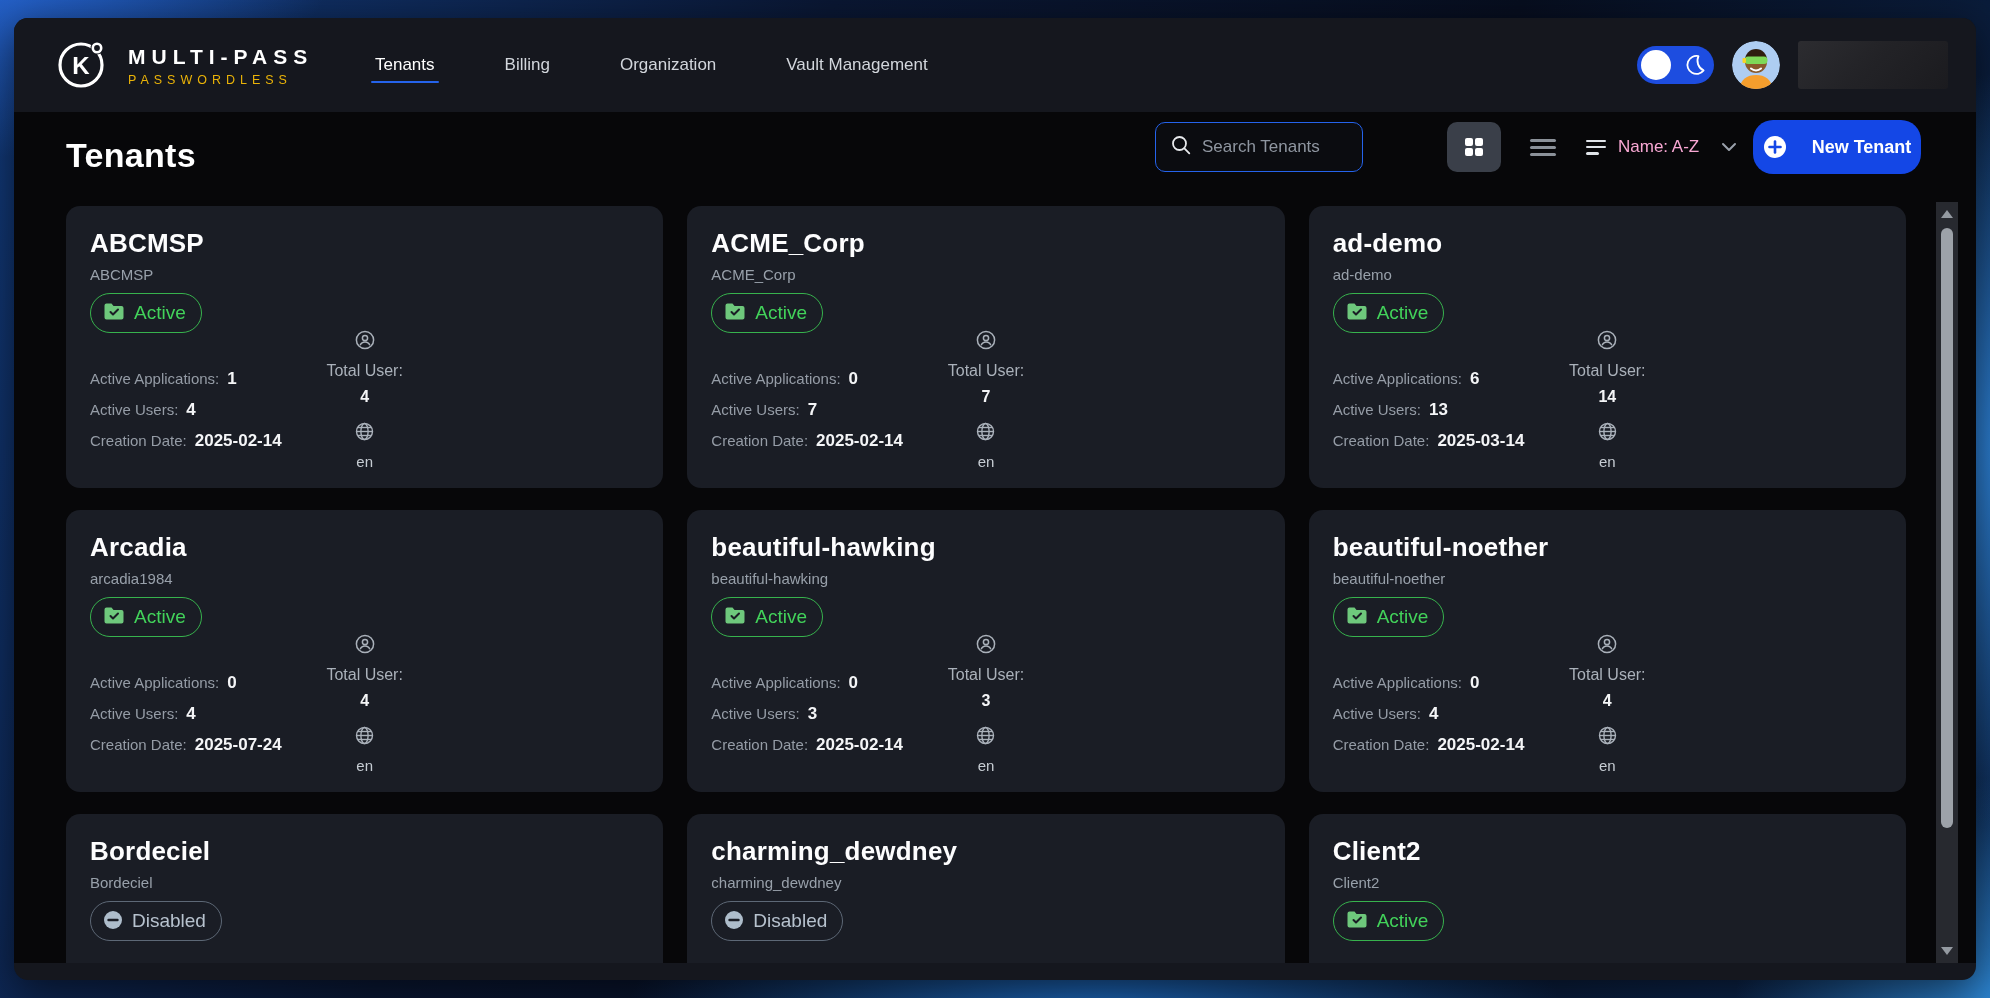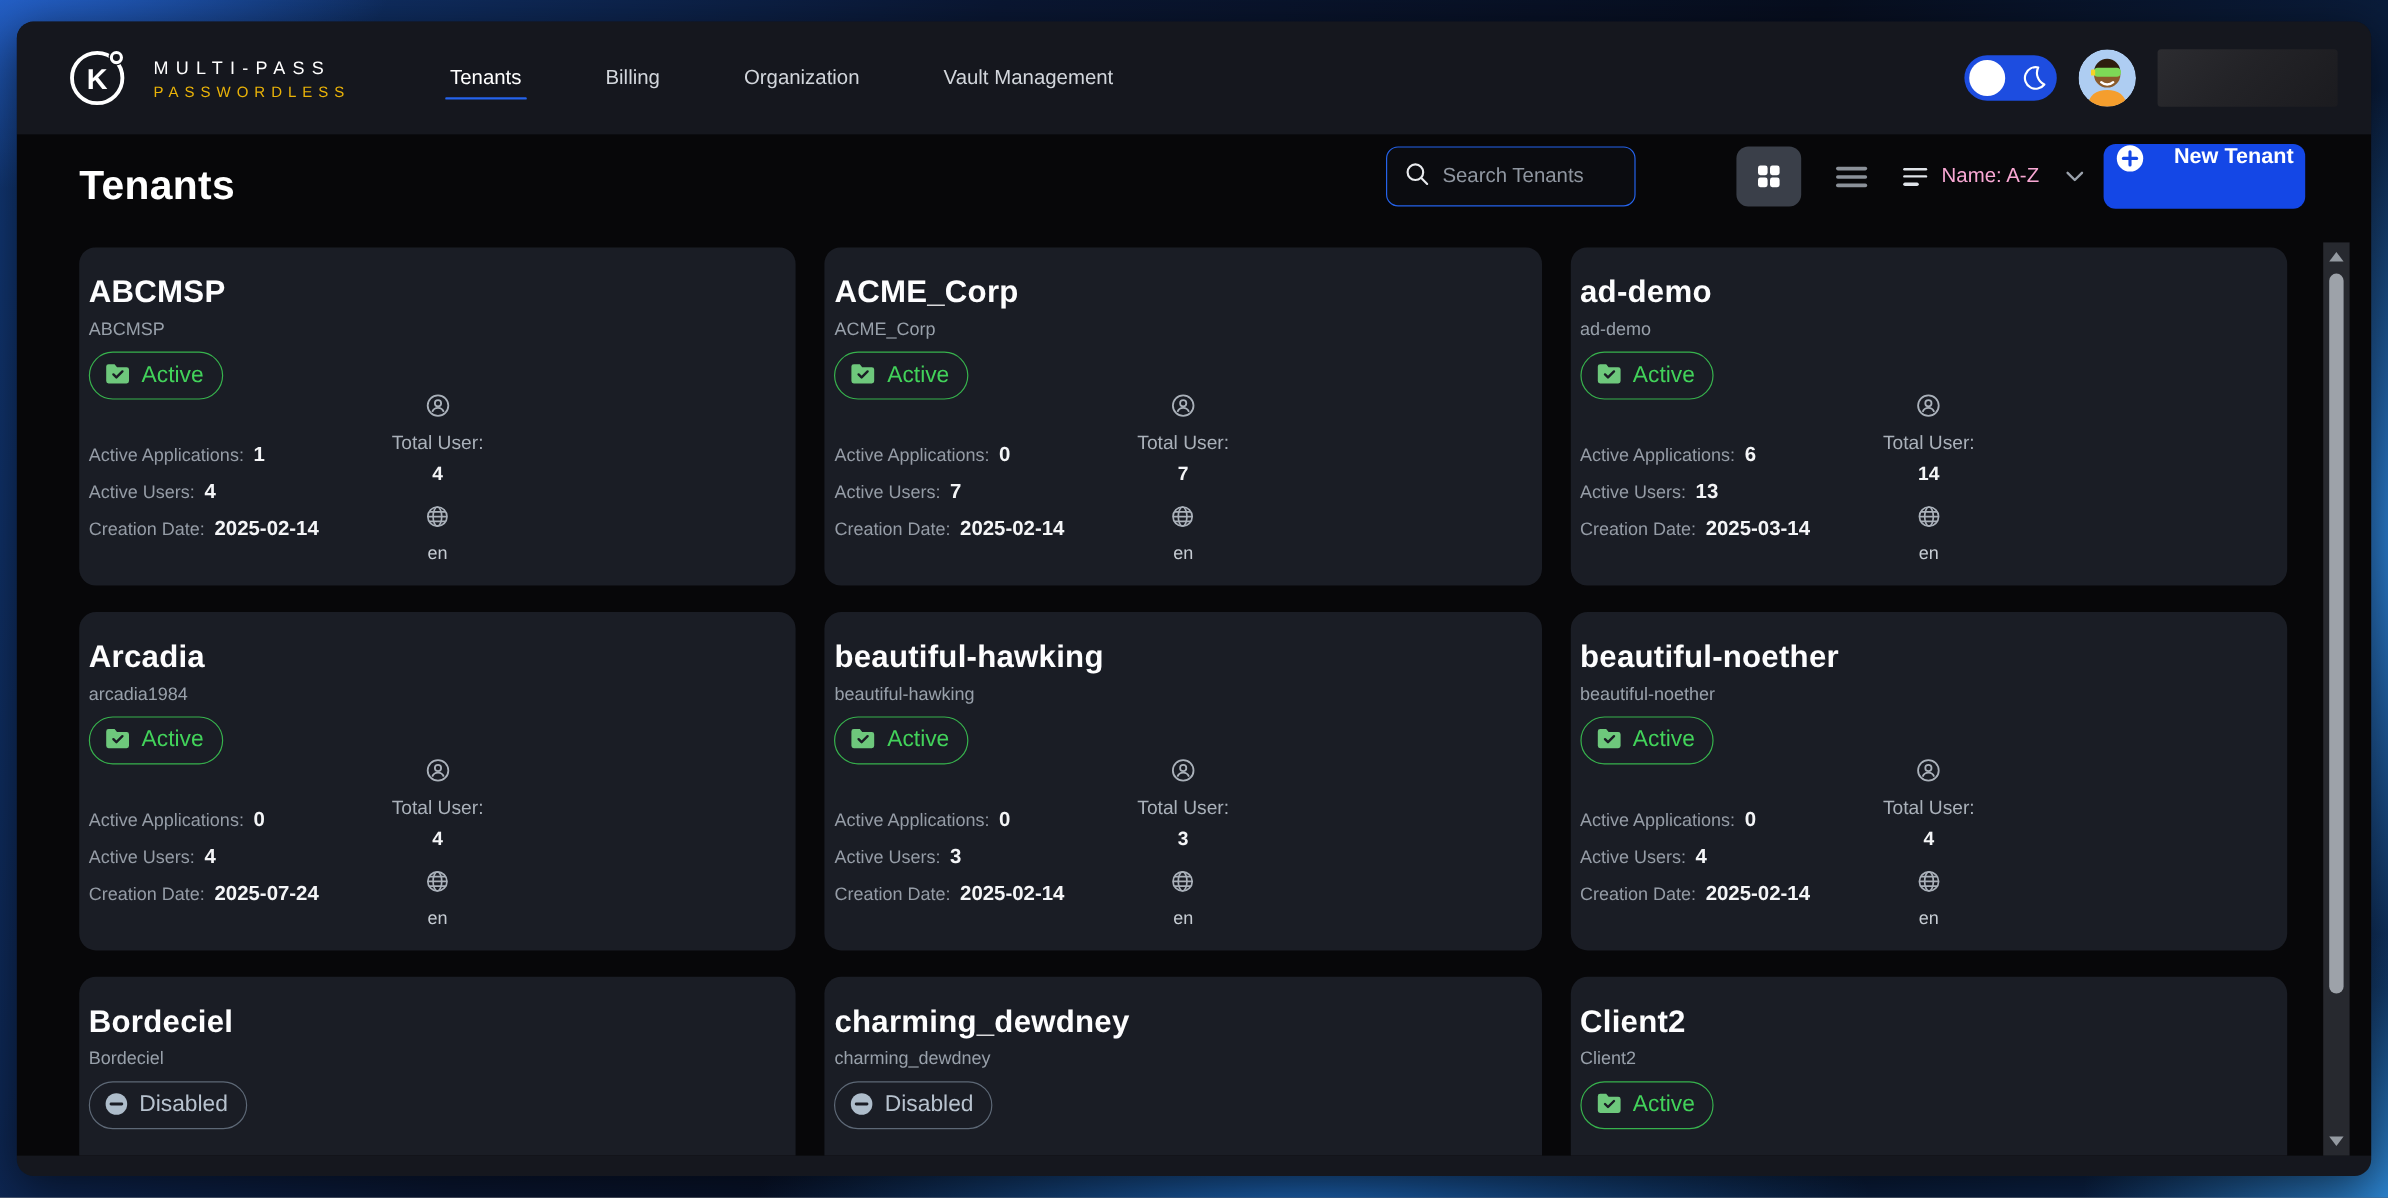--- a/index.html
+++ b/index.html
@@ -14,21 +14,21 @@
       linear-gradient(115deg,#123a7a 0%, #0a1733 34%, #070e1f 62%, #0d2a55 100%);
     overflow:hidden; position:relative;
   }
   .window {
     position:absolute; inset:18px 14px; background:#15171e; border-radius:14px;
     overflow:hidden; box-shadow:0 10px 40px rgba(0,0,0,.55);
   }
   
   .header { position:absolute; top:0; left:0; right:0; height:94px; background:#15171e; }
   .brand { position:absolute; left:40px; top:18px; display:flex; align-items:center; gap:18px; }
-  .brand-text .l1 { color:#fff; font-size:15px; font-weight:normal; letter-spacing:6px; }
+  .brand-text .l1 { color:#fff; font-size:21px; font-weight:bold; letter-spacing:6px; }
   .brand-text .l2 { color:#eab308; font-size:12.5px; letter-spacing:5px; margin-top:4px; }
   .nav { position:absolute; left:355px; top:0; height:94px; display:flex; align-items:center; gap:58px; }
   .nav-item { color:#d2d6dc; font-size:17px; padding:10px 6px; position:relative; cursor:pointer; }
   .nav-item.active { color:#fff; }
   .nav-item.active::after { content:""; position:absolute; left:2px; right:2px; bottom:2px; height:2.5px; background:#2563eb; border-radius:2px; }
   .header-right { position:absolute; right:28px; top:0; height:94px; display:flex; align-items:center; gap:18px; }
   .theme-toggle { width:77px; height:38px; background:#1d4de0; border-radius:999px; position:relative; cursor:pointer; flex:none; }
   .theme-knob { position:absolute; left:4px; top:4px; width:30px; height:30px; background:#fff; border-radius:50%; }
   .theme-moon { position:absolute; right:8px; top:7px; }
   .avatar { width:48px; height:48px; border-radius:50%; overflow:hidden; flex:none; cursor:pointer; }
@@ -48,26 +48,26 @@
   .view-list-btn { position:absolute; left:1505px; top:10px; width:48px; height:50px; display:flex; align-items:center; justify-content:center; cursor:pointer; }
   .list-lines { width:26px; height:17px; display:flex; flex-direction:column; justify-content:space-between; }
   .list-lines i { height:3px; background:#8b9199; border-radius:2px; }
   .sort-control { position:absolute; left:1572px; top:10px; height:50px; display:flex; align-items:center; gap:12px; cursor:pointer; }
   .sort-lines { width:20px; height:15px; display:flex; flex-direction:column; justify-content:space-between; }
   .sort-lines i { height:2.6px; background:#dfe3e8; border-radius:2px; }
   .sort-lines i:nth-child(3) { width:65%; }
   .sort-label { color:#f9a8d4; font-size:17px; }
   .sort-chevron { margin-left:10px; display:flex; }
   .new-tenant-btn { position:absolute; left:1739px; top:8px; width:168px; height:54px; background:#1447e6;
-    border:none; border-radius:10px; display:flex; align-items:flex-start; justify-content:center; gap:25px; cursor:pointer; }
+    border:none; border-radius:20px; display:flex; align-items:center; justify-content:center; gap:25px; cursor:pointer; }
   .new-tenant-btn span { color:#fff; font-size:18px; font-weight:bold; }
   
   .cards-viewport { position:absolute; top:94px; left:0; right:0; bottom:0; overflow:hidden; }
   .grid { display:grid; grid-template-columns:repeat(3,1fr); gap:22px 24px; padding:0 70px 0 52px; grid-auto-rows:282px; }
-  .card { background:#1a1d25; border-radius:14px; position:relative; padding:22px 8px; cursor:pointer; }
+  .card { background:#1a1d25; border-radius:14px; position:relative; padding:22px 24px; cursor:pointer; }
   .card h3 { color:#fdfdfe; font-size:26px; font-weight:600; letter-spacing:.2px; }
   .slug { color:#98a0aa; font-size:15px; margin-top:7px; }
   .badge { display:inline-flex; gap:9px; margin-top:10px; padding:8px 15px 8px 12px;
     border:1.5px solid #37b24d; border-radius:999px; }
   .badge .status-label { color:#42d25a; font-size:19px; }
   .badge .disabled-icon { display:none; }
   .card[data-status="Disabled"] .badge { border-color:#5d6876; }
   .card[data-status="Disabled"] .badge .status-label { color:#b7c2ce; }
   .card[data-status="Disabled"] .badge .disabled-icon { display:flex; }
   .b-icon { display:flex; }

